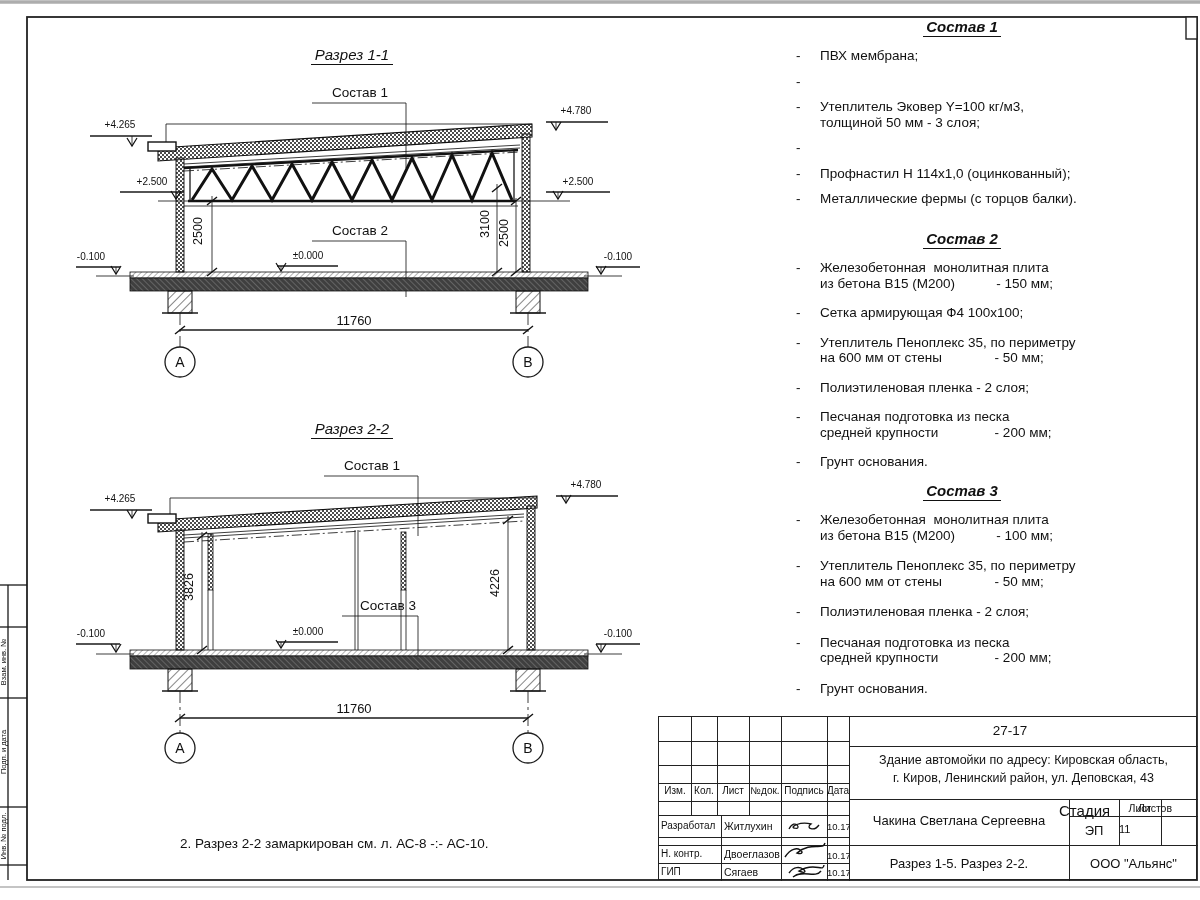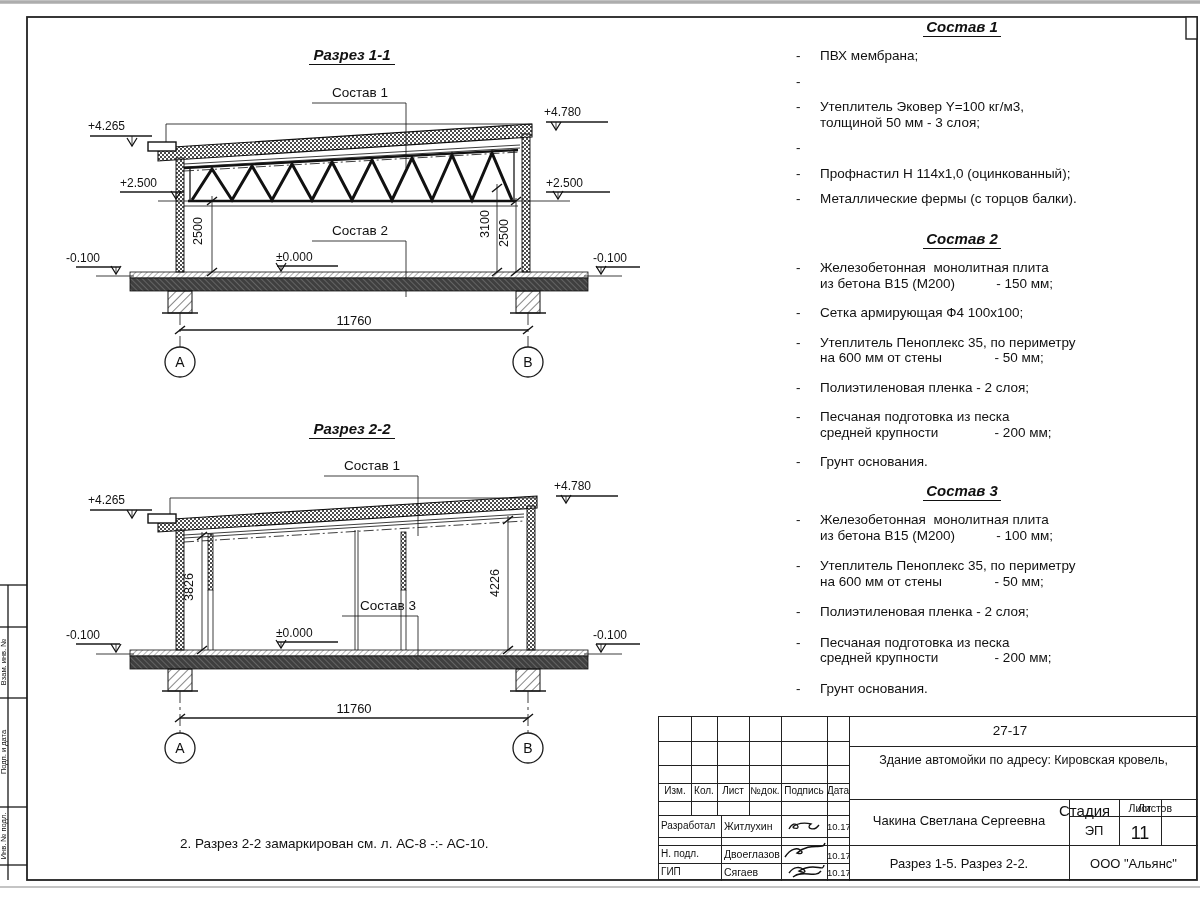--- a/index.html
+++ b/index.html
@@ -1,21 +1,21 @@
 <!DOCTYPE html>
 <html><head>
 <meta charset="utf-8">
 <style>
   html,body{margin:0;padding:0;background:#d9d9d9;}
   .page{position:relative;width:1200px;height:900px;background:#ffffff;overflow:hidden;
         font-family:"Liberation Sans",sans-serif;color:#111;}
-  .sec-title{position:absolute;width:200px;text-align:center;font-size:15px;font-style:italic;font-weight:bold;}
+  .sec-title{position:absolute;width:200px;text-align:center;font-size:15px;font-style:italic;font-weight:normal;}
   .sec-title span{border-bottom:1.4px solid #111;padding:0 4px 1px 4px;}
   .callout{position:absolute;width:100px;text-align:center;font-size:13.5px;}
-  .lvl{position:absolute;font-size:12px;width:64px;text-align:left;white-space:nowrap;}
+  .lvl{position:absolute;font-size:10px;width:64px;text-align:center;white-space:nowrap;}
   .dim{position:absolute;font-size:12.5px;width:60px;text-align:center;transform:rotate(-90deg);}
   .dimh{position:absolute;font-size:13px;width:60px;text-align:center;}
   .axis{position:absolute;width:30px;height:28px;line-height:28px;text-align:center;font-size:14px;}
   .note{position:absolute;font-size:13.5px;white-space:nowrap;}
   
   .sv{position:absolute;left:792px;width:340px;}
   .sv-title{text-align:center;font-size:15px;font-style:italic;font-weight:bold;margin-bottom:13px;}
   .sv-title span{border-bottom:1.4px solid #111;padding:0 3px 1px 3px;}
   .sv-item{display:flex;font-size:13.5px;line-height:15.5px;}
   .sv1 .sv-item{margin-bottom:10px;} .sv2 .sv-item{margin-bottom:14px;} .sv3 .sv-item{margin-bottom:15px;}
@@ -354,39 +354,40 @@
     <div class="tc" style="left:0;top:68px;width:32px;text-align:center;font-size:10px">Изм.</div>
     <div class="tc" style="left:32px;top:68px;width:26px;text-align:center;font-size:10px">Кол.</div>
     <div class="tc" style="left:58px;top:68px;width:32px;text-align:center;font-size:10px">Лист</div>
     <div class="tc" style="left:90px;top:68px;width:32px;text-align:center;font-size:10px">№док.</div>
     <div class="tc" style="left:122px;top:68px;width:46px;text-align:center;font-size:10px">Подпись</div>
     <div class="tc" style="left:168px;top:68px;width:22px;text-align:center;font-size:10px">Дата</div>
 
     <div class="tc" style="left:2px;top:103px;width:60px;font-size:10px">Разработал</div>
     <div class="tc" style="left:65px;top:103px;width:56px;font-size:10.5px">Житлухин</div>
     <div class="tc" style="left:168px;top:104px;width:22px;text-align:center;font-size:9.5px">10.17</div>
-    <div class="tc" style="left:2px;top:131px;width:60px;font-size:10px">Н. подл.</div>
+    <div class="tc" style="left:2px;top:131px;width:60px;font-size:10px">Н. контр.</div>
     <div class="tc" style="left:65px;top:131px;width:58px;font-size:10.5px">Двоеглазов</div>
     <div class="tc" style="left:168px;top:133px;width:22px;text-align:center;font-size:9.5px">10.17</div>
     <div class="tc" style="left:2px;top:149px;width:60px;font-size:10px">ГИП</div>
     <div class="tc" style="left:65px;top:149px;width:58px;font-size:10.5px">Сягаев</div>
     <div class="tc" style="left:168px;top:150px;width:22px;text-align:center;font-size:9.5px">10.17</div>
 
     <svg width="46" height="68" viewBox="0 0 46 68" style="position:absolute;left:122px;top:96px;overflow:visible">
       <path d="M8,16 C14,4 22,18 13,15 C9,14 19,8 30,11 C24,15 33,19 38,12" fill="none" stroke="#111" stroke-width="1.3"></path>
       <path d="M4,44 C16,26 28,44 16,40 C30,28 42,38 44,30" fill="none" stroke="#111" stroke-width="1.4"></path>
       <path d="M8,60 C18,46 32,64 18,58 C34,48 42,60 43,52 M12,64 C22,56 34,66 40,58" fill="none" stroke="#111" stroke-width="1.4"></path>
     </svg>
 
     <div class="tc" style="left:190px;top:6px;width:322px;text-align:center;font-size:13.5px">27-17</div>
-    <div class="tc" style="left:190px;top:36px;width:349px;text-align:center;font-size:12.5px">Здание автомойки по адресу: Кировская кровель,</div>
+    <div class="tc" style="left:190px;top:36px;width:349px;text-align:center;font-size:12.5px">Здание автомойки по адресу: Кировская область,</div>
+    <div class="tc" style="left:190px;top:54px;width:349px;text-align:center;font-size:12.5px">г. Киров, Ленинский район, ул. Деповская, 43</div>
     <div class="tc" style="left:190px;top:96px;width:220px;text-align:center;font-size:13px">Чакина Светлана Сергеевна</div>
     <div class="tc" style="left:400px;top:85px;width:50px;text-align:right;font-size:15px">Стадия</div>
     <div class="tc" style="left:460px;top:85px;width:42px;text-align:center;font-size:10.5px">Лист</div>
     <div class="tc" style="left:476px;top:85px;width:37px;text-align:right;font-size:10.5px">Листов</div>
     <div class="tc" style="left:410px;top:106px;width:50px;text-align:center;font-size:13px">ЭП</div>
-    <div class="tc" style="left:460px;top:106px;width:42px;text-align:center;font-size:18px">11</div>
+    <div class="tc" style="left:460px;top:106px;width:42px;text-align:left;font-size:11px">11</div>
     <div class="tc" style="left:502px;top:106px;width:37px;text-align:center;font-size:13px"></div>
     <div class="tc" style="left:190px;top:139px;width:220px;text-align:center;font-size:13px">Разрез 1-5. Разрез 2-2.</div>
     <div class="tc" style="left:410px;top:139px;width:129px;text-align:center;font-size:13px">ООО "Альянс"</div>
   </div>
 
 </div>
 
 </body></html>

